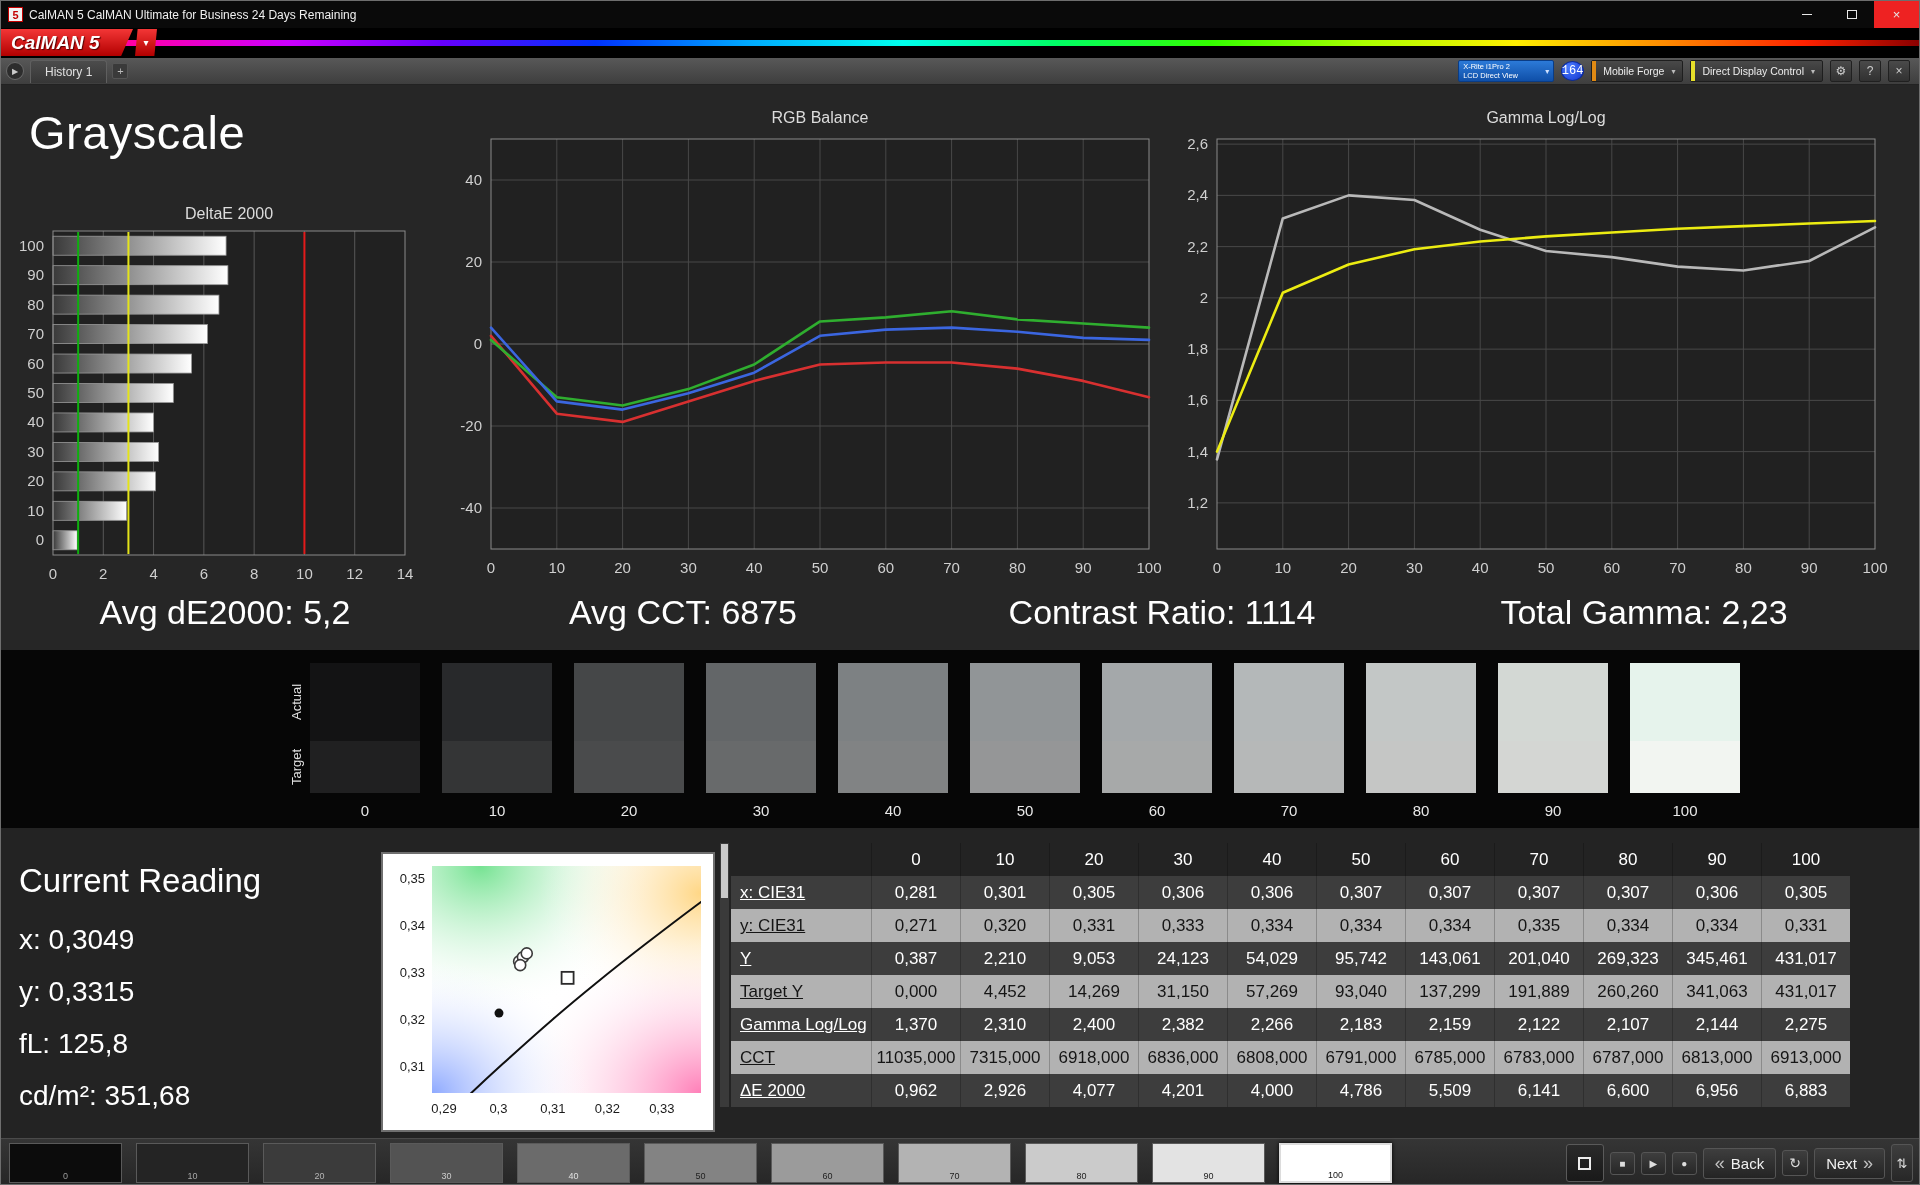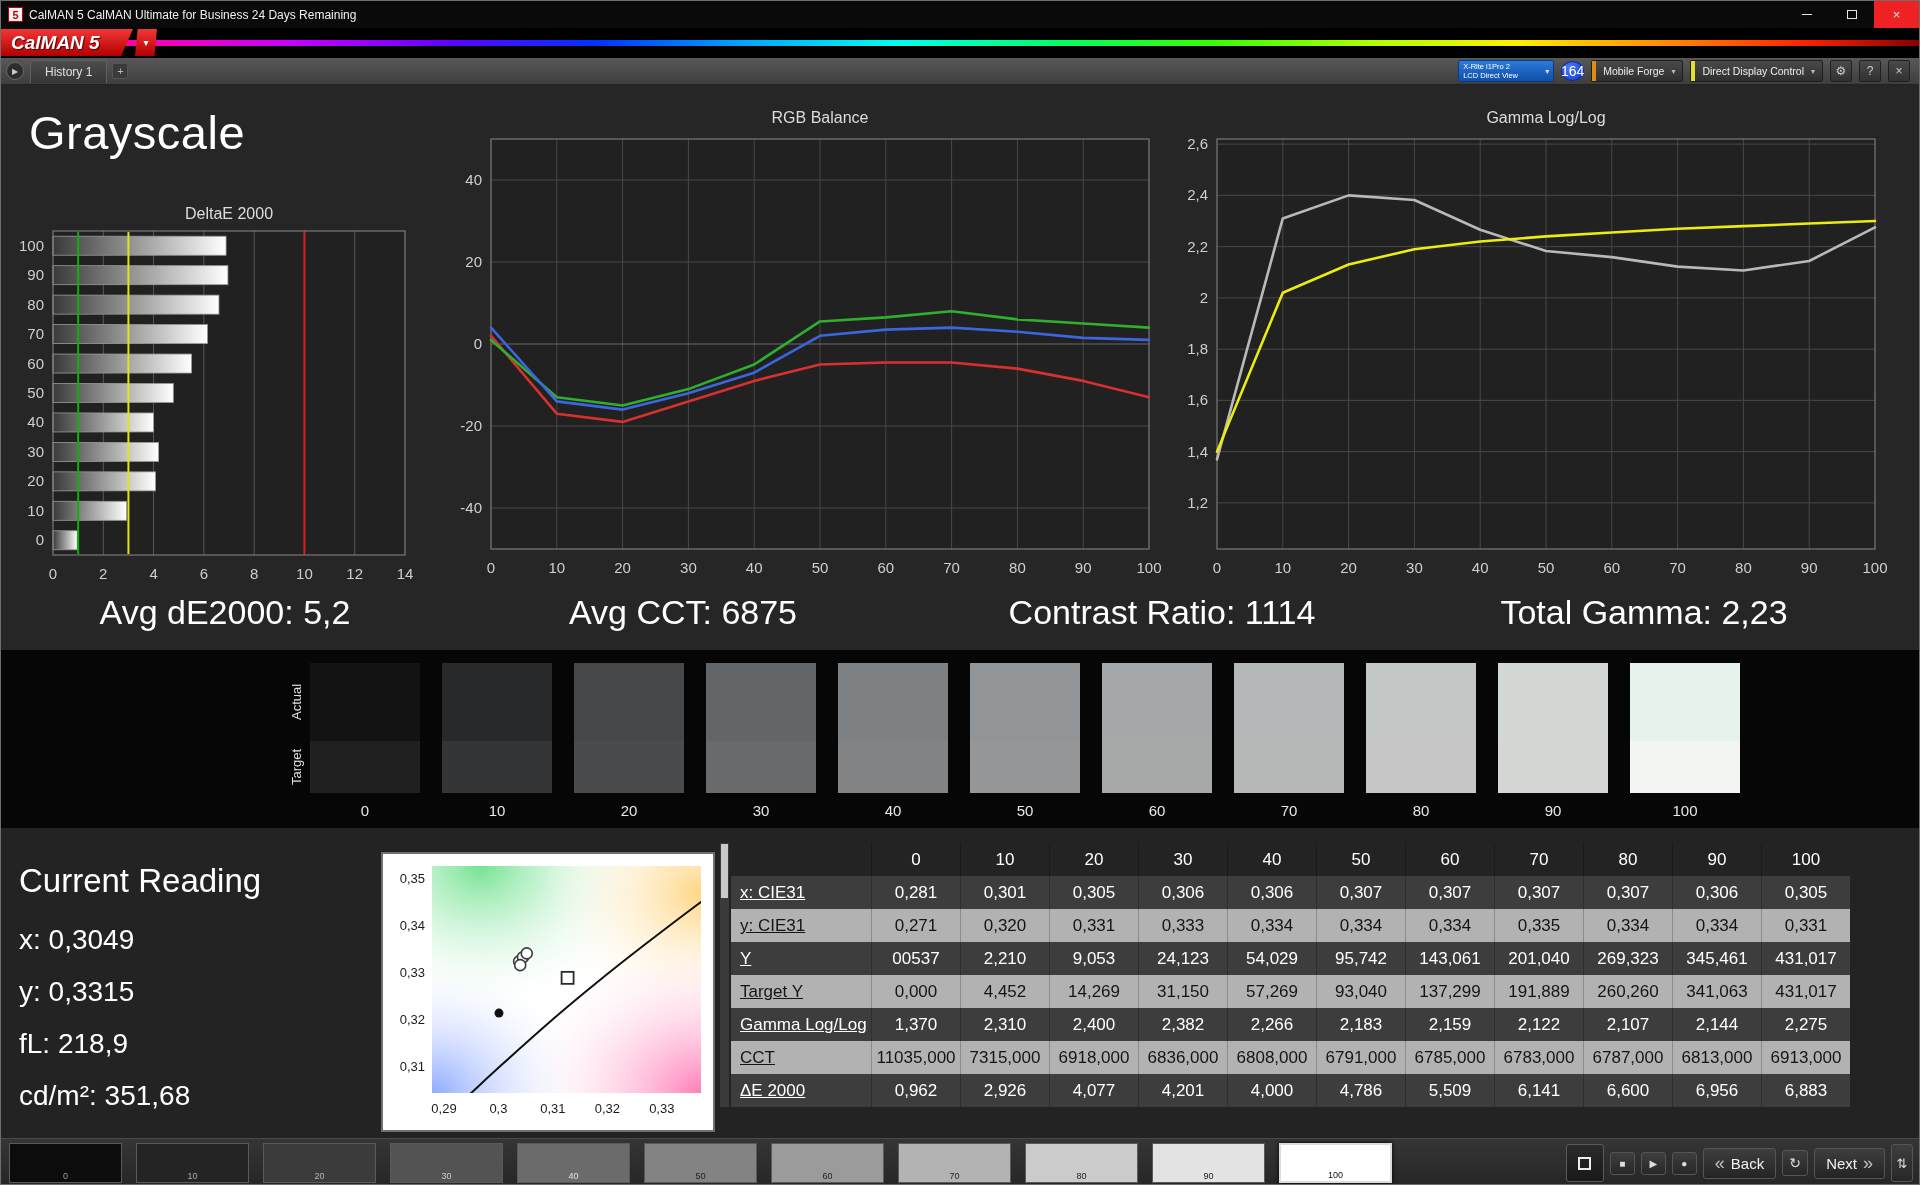--- a/index.html
+++ b/index.html
@@ -37,21 +37,21 @@
          border-radius:3px 3px 0 0; padding:0 14px; display:flex; align-items:center; font-size:12px; color:#e0e0e0; }
   .add-tab { width:16px; height:16px; margin-left:5px; background:#3a3a3a; border:1px solid #555; border-radius:2px; color:#bbb;
          font-size:11px; display:flex; align-items:center; justify-content:center; }
   .tab-right { margin-left:auto; display:flex; align-items:center; gap:7px; padding-right:9px; }
   .meter-btn { width:96px; height:22px; background:linear-gradient(#2c7ad8,#0f4fa8); border:1px solid #0a3c85; border-radius:2px;
          display:flex; align-items:center; padding:0 4px; }
   .meter-lines { display:flex; flex-direction:column; line-height:1.25; }
   .meter-lines span { font-size:7.5px; color:#fff; white-space:nowrap; }
   .meter-btn .caret { margin-left:auto; font-size:8px; color:#cfe2ff; }
   .badge { width:23px; height:20px; border-radius:50%; background:radial-gradient(circle at 35% 30%, #4a7cff, #1233cc); border:1px solid #0b2a99;
-         color:#fff; font-size:14px; display:flex; align-items:center; justify-content:center; }
+         color:#fff; font-size:12px; display:flex; align-items:center; justify-content:center;font-family:Liberation Mono, monospace; }
   .accent-btn { position:relative; height:22px; background:linear-gradient(#494949,#2f2f2f); border:1px solid #1e1e1e; border-radius:2px;
          display:flex; align-items:center; padding:0 7px 0 11px; font-size:10.5px; color:#ececec; }
   .accent-bar { position:absolute; left:0; top:0; bottom:0; width:4px; }
   .accent-btn .caret { margin-left:7px; font-size:8px; color:#bbb; }
   .tool-btn { width:22px; height:22px; background:linear-gradient(#4a4a4a,#313131); border:1px solid #202020; border-radius:2px; color:#ccc;
          font-size:12px; display:flex; align-items:center; justify-content:center; }
 
   
   .main { position:absolute; top:84px; left:0; right:0; height:612px; background:#262626; }
   .page-title { position:absolute; left:28px; top:20px; font-size:47px; color:#fff; letter-spacing:0.5px; }
@@ -378,21 +378,21 @@
           <div class="sw-target" style="background: rgb(242, 245, 241);"></div>
           <div class="sw-label">100</div>
         </div>
       </div>
   </div>
 
   <div class="bottom">
     <div class="cr-title">Current Reading</div>
     <div class="cr-line" style="top:96px">x: 0,3049</div>
     <div class="cr-line" style="top:148px">y: 0,3315</div>
-    <div class="cr-line" style="top:200px">fL: 218,9</div>
+    <div class="cr-line" style="top:200px">fL: 125,8</div>
     <div class="cr-line" style="top:252px">cd/m²: 351,68</div>
 
     <div class="cie-box">
       <svg id="ciechart" viewBox="0 0 330 276">
           <rect x="0" y="0" width="330" height="276" fill="#ffffff"></rect>
           <defs>
             <radialGradient id="cg1" cx="18%" cy="0%" r="65%">
               <stop offset="0%" stop-color="rgba(110,225,140,0.95)"></stop>
               <stop offset="100%" stop-color="rgba(255,255,255,0)"></stop>
             </radialGradient>
@@ -470,21 +470,21 @@
         <div class="tcell val light">0,331</div>
         <div class="tcell val light">0,333</div>
         <div class="tcell val light">0,334</div>
         <div class="tcell val light">0,334</div>
         <div class="tcell val light">0,334</div>
         <div class="tcell val light">0,335</div>
         <div class="tcell val light">0,334</div>
         <div class="tcell val light">0,334</div>
         <div class="tcell val light">0,331</div>
         <div class="tcell rowlabel dark">Y</div>
-        <div class="tcell val dark">00537</div>
+        <div class="tcell val dark">0,387</div>
         <div class="tcell val dark">2,210</div>
         <div class="tcell val dark">9,053</div>
         <div class="tcell val dark">24,123</div>
         <div class="tcell val dark">54,029</div>
         <div class="tcell val dark">95,742</div>
         <div class="tcell val dark">143,061</div>
         <div class="tcell val dark">201,040</div>
         <div class="tcell val dark">269,323</div>
         <div class="tcell val dark">345,461</div>
         <div class="tcell val dark">431,017</div>

